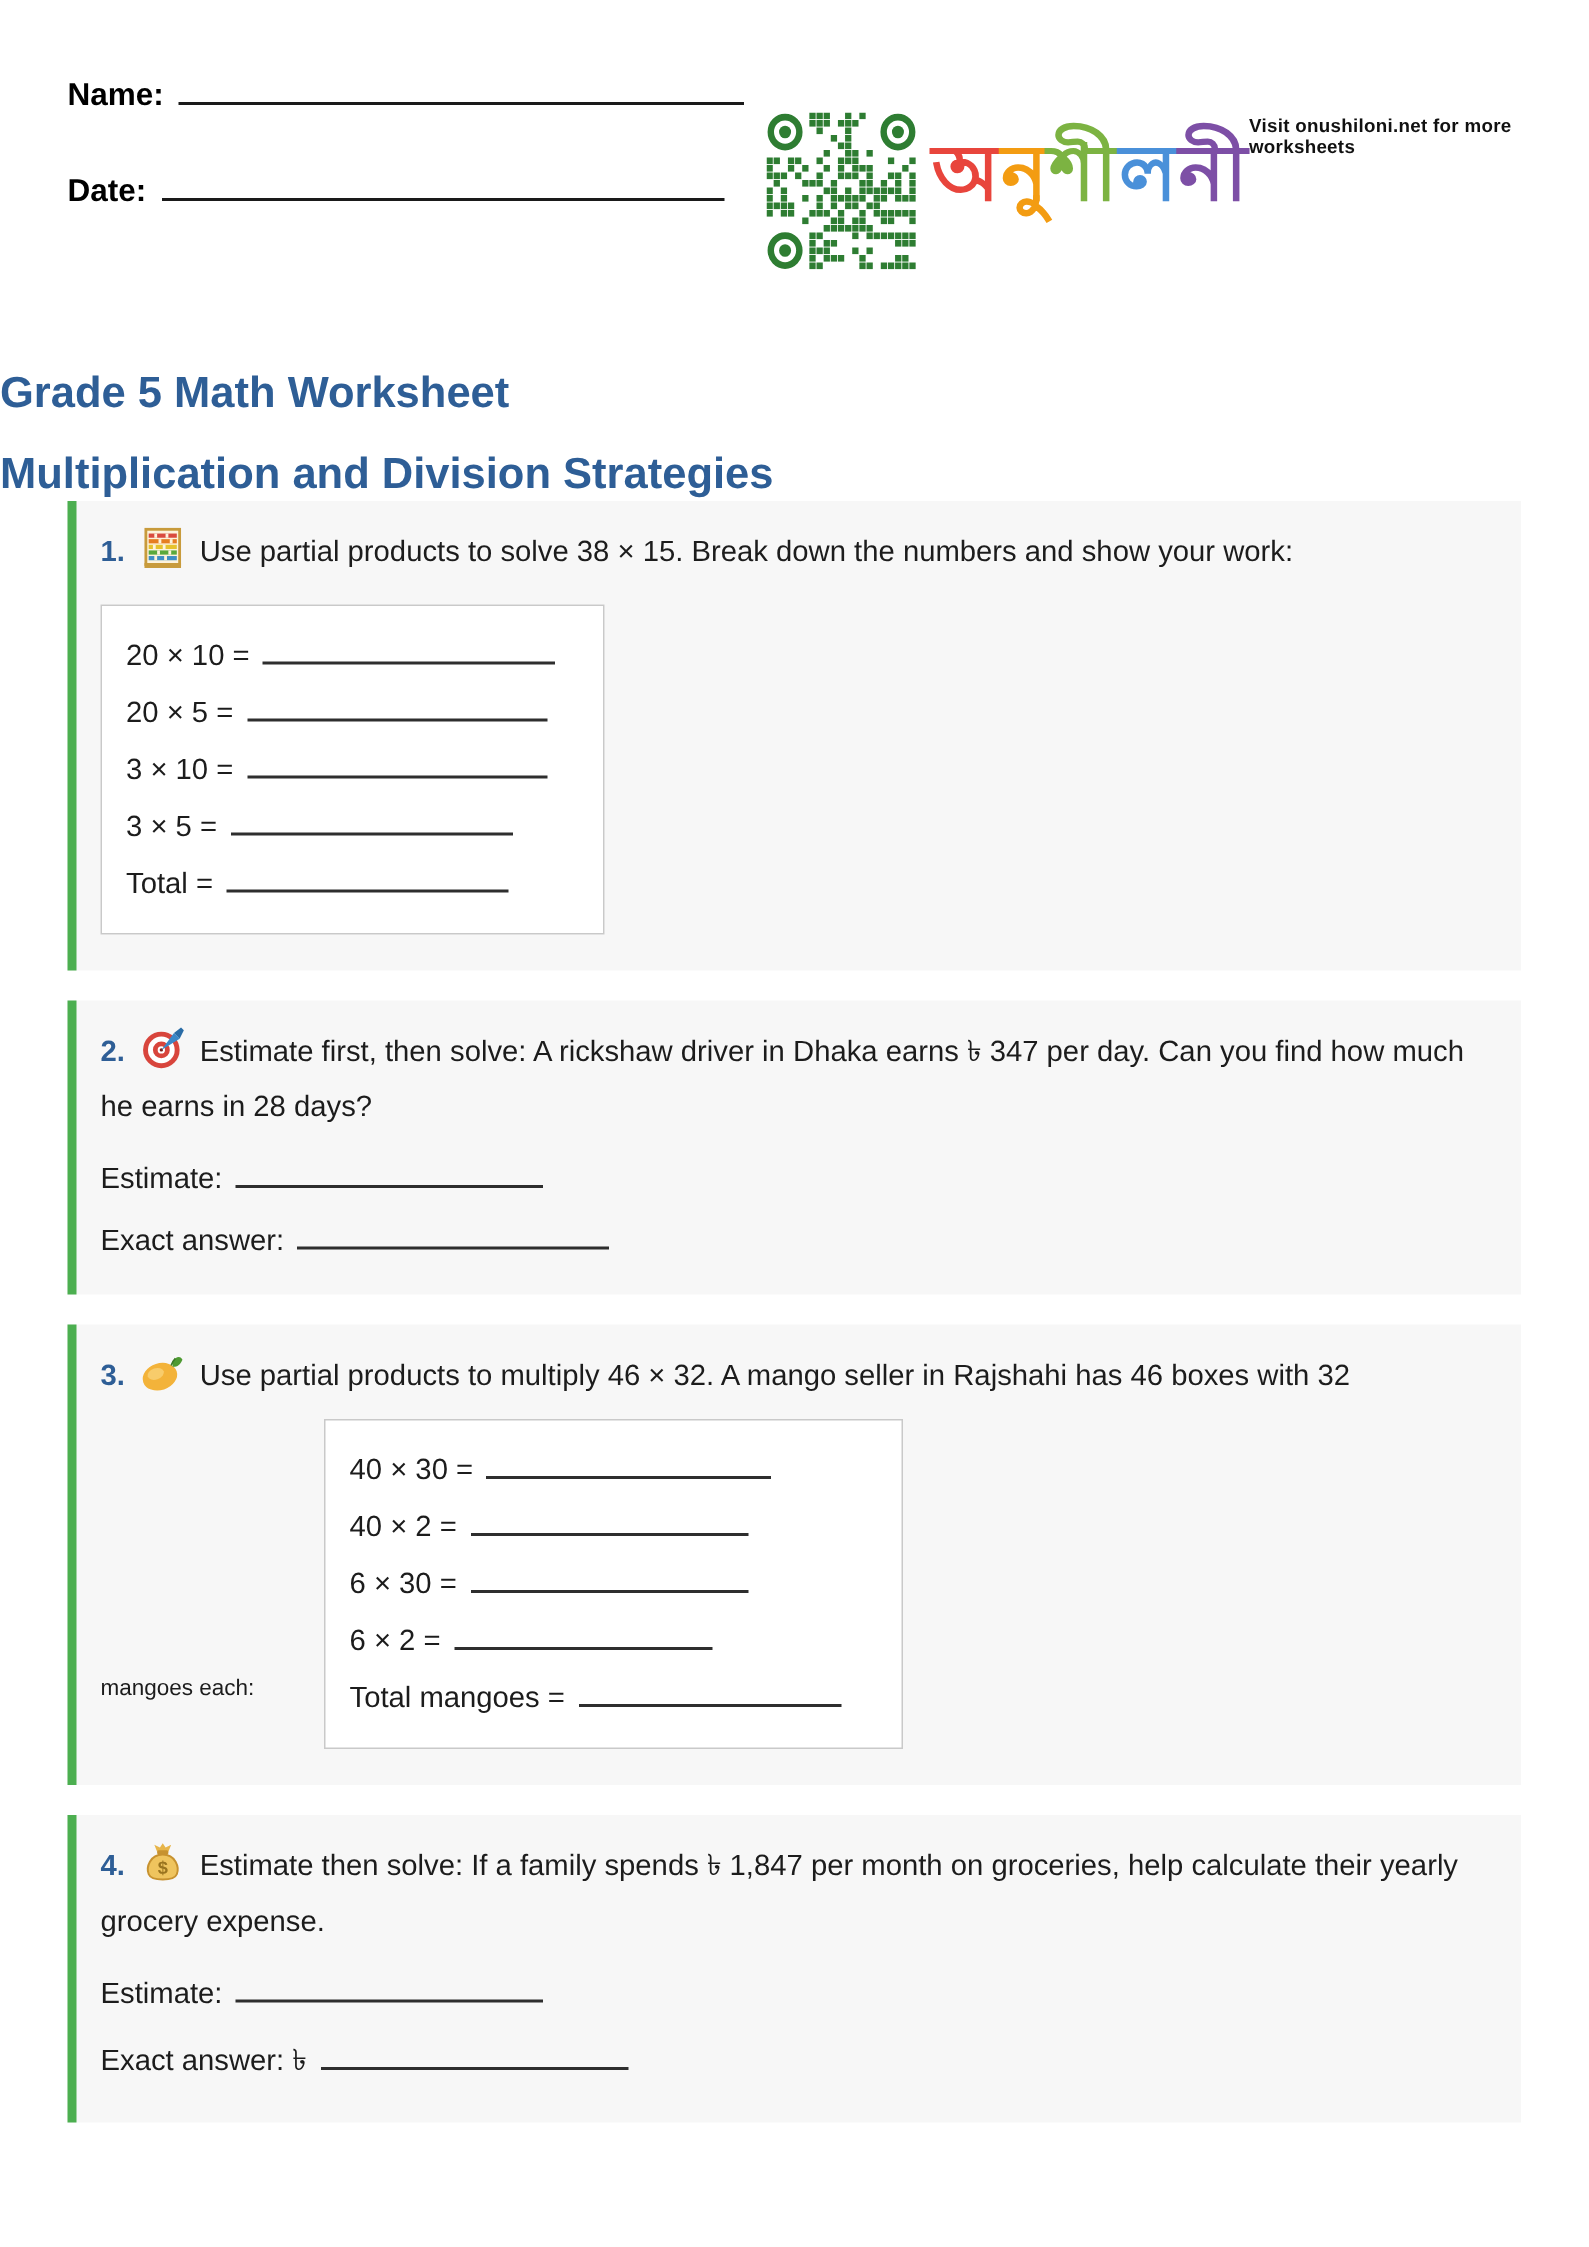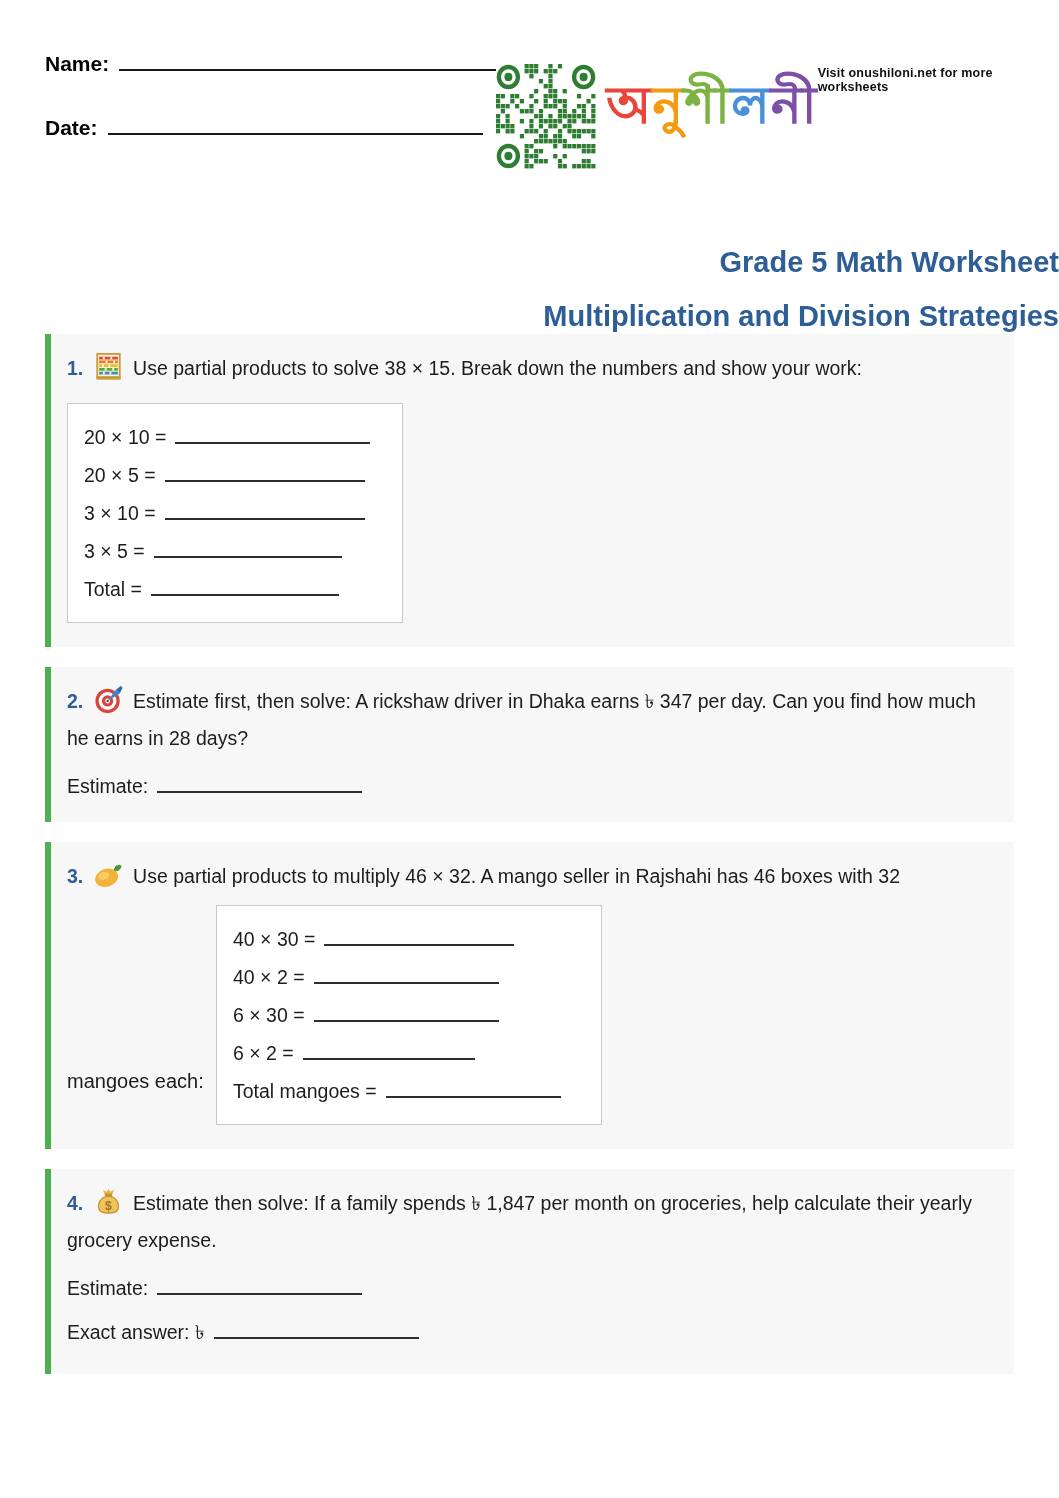--- a/index.html
+++ b/index.html
@@ -7,43 +7,44 @@
   body {
     width: 1059px; height: 1498px;
     font-family: "Liberation Sans", sans-serif;
     color: #1c1c1c;
     position: relative;
     overflow: hidden;
   }
 
   
   .header {
-    display: flex; justify-content: space-between; align-items: center;
+    display: flex; justify-content: space-between; align-items: flex-end;
     padding: 52px 45px 0 45px;
+    gap: 15px;
   }
   .fields .field-row { margin-bottom: 40px; white-space: nowrap; }
   .field-label { font-size: 21px; font-weight: bold; color: #000; }
   .write-line {
     display: inline-block; height: 14px;
     border-bottom: 2px solid #1a1a1a; margin-left: 10px;
   }
   .name-line { width: 377px; }
   .date-line { width: 375px; }
 
   .logo-block { display: flex; gap: 10px; align-items: flex-start; }
   .qr { width: 100px; height: 105px; }
   .brand-col { display: flex; flex-direction: row; }
   .brand {
     font-size: 52px; font-weight: bold; line-height: 82px;
     letter-spacing: 1px; white-space: nowrap;
   }
   .tagline { font-size: 12.5px; font-weight: bold; color: #111; margin-top: 2px; letter-spacing: .2px; }
 
   
-  .title-block { text-align: right; margin-top: 64px; margin-left: 36px; }
+  .title-block { text-align: left; margin-top: 64px; }
   .title-line { font-size: 29px; font-weight: bold; color: #2e5e96; line-height: 36px; }
   .title-line + .title-line { margin-top: 18px; }
 
   
   .qsection {
     margin: 0 45px 20px 45px;
     background: #f7f7f7;
     border-left: 6px solid #4caf50;
     padding: 16px 20px 24px 16px;
   }
@@ -68,21 +69,21 @@
     border-bottom: 2.5px solid #2e2e2e; margin-left: 9px;
   }
   .w195 { width: 195px; } .w200 { width: 200px; } .w188 { width: 188px; }
   .w190 { width: 190px; } .w185 { width: 185px; } .w172 { width: 172px; }
   .w175 { width: 175px; } .w205 { width: 205px; } .w208 { width: 208px; }
 
   .answer-row { font-size: 19.5px; margin-top: 18px; white-space: nowrap; }
 
   
   .q3-bottom { display: flex; align-items: flex-end; margin-top: 10px; }
-  .q3-cont { font-size: 20px; width: 149px; padding-bottom: 32px; flex: none; }
+  .q3-cont { font-size: 15px; width: 149px; padding-bottom: 32px; flex: none; }
 </style>
 </head>
 <body>
 
 <div class="header">
   <div class="fields">
     <div class="field-row">
       <span class="field-label">Name:</span><span class="write-line name-line"></span>
     </div>
     <div class="field-row">
@@ -334,20 +335,23 @@
         <circle cx="15" cy="17" r="1.2" fill="#7a1f1a"></circle>
         <polygon points="15,17 24,5 28,9" fill="#3a87c8"></polygon>
         <polygon points="24,5 29,1 31,3 28,9" fill="#2a6ca6"></polygon>
       </svg>
     </span>
     <span>Estimate first, then solve: A rickshaw driver in Dhaka earns ৳ 347 per day. Can you find how much he earns in 28 days?</span>
   </p>
   <div class="answer-row">
     <span>Estimate:</span><span class="ans w205"></span>
   </div>
+  <div class="answer-row">
+    <span>Exact answer:</span><span class="ans w208"></span>
+  </div>
 </div>
 
 <div class="qsection">
   <p class="qline">
     <span class="qnum">3.</span>
     <span class="qicon">
       <svg viewBox="0 0 32 32">
         <ellipse cx="14" cy="19" rx="12.5" ry="9.5" transform="rotate(-18 14 19)" fill="#f3b33a"></ellipse>
         <ellipse cx="11" cy="17" rx="6" ry="4" transform="rotate(-18 11 17)" fill="#f8cc6b"></ellipse>
         <path d="M23 9 C25 4, 29 4, 30 7 C28 12, 25 12, 23 12 Z" fill="#4e9a32"></path>

